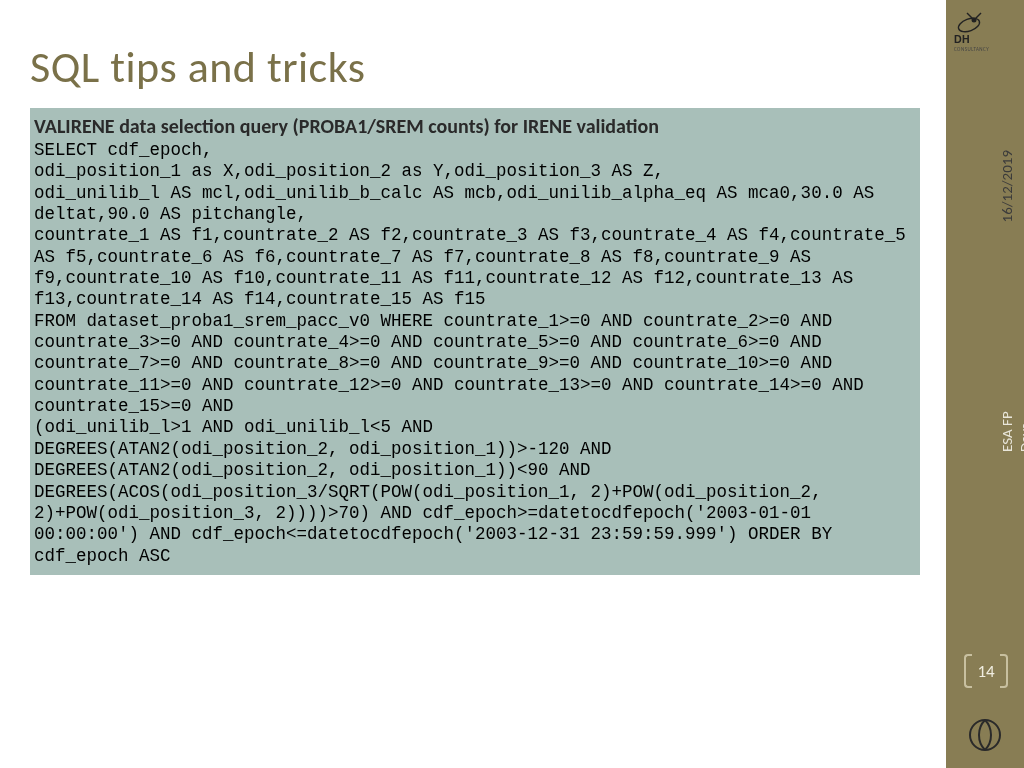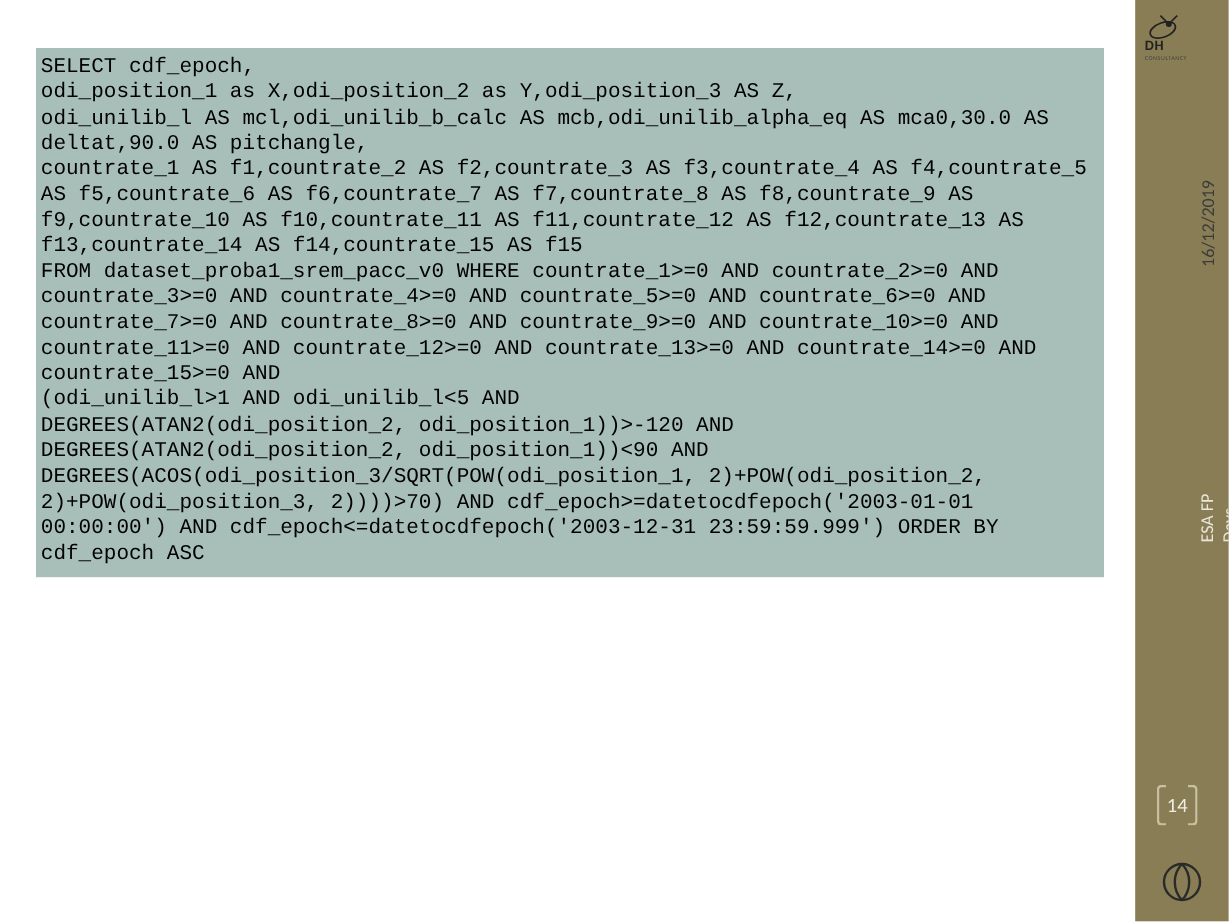--- a/index.html
+++ b/index.html
@@ -94,21 +94,21 @@
     right: 26px;
     transform: rotate(-90deg);
     transform-origin: right top;
     color: #e9e6da;
     font-size: 15px;
   }
   .pageno-wrap {
     position: absolute;
     bottom: 80px;
     left: 18px;
-    width: 34px;
+    width: 44px;
     height: 34px;
     display: flex;
     align-items: center;
     justify-content: center;
   }
   .bracket-l, .bracket-r {
     position: absolute;
     width: 8px;
     height: 34px;
     border: 2px solid #c8c0a0;
@@ -126,21 +126,23 @@
     width: 34px;
     height: 34px;
   }
 </style>
 </head>
 <body>
 
 <div class="slide">
 
   <div class="main">
+    <h1 class="title">SQL tips and tricks</h1>
     <div class="code-block">
+      <div class="subtitle">VALIRENE data selection query (PROBA1/SREM counts) for IRENE validation</div>
       <div class="code">SELECT cdf_epoch,
 odi_position_1 as X,odi_position_2 as Y,odi_position_3 AS Z,
 odi_unilib_l AS mcl,odi_unilib_b_calc AS mcb,odi_unilib_alpha_eq AS mca0,30.0 AS deltat,90.0 AS pitchangle,
 countrate_1 AS f1,countrate_2 AS f2,countrate_3 AS f3,countrate_4 AS f4,countrate_5 AS f5,countrate_6 AS f6,countrate_7 AS f7,countrate_8 AS f8,countrate_9 AS f9,countrate_10 AS f10,countrate_11 AS f11,countrate_12 AS f12,countrate_13 AS f13,countrate_14 AS f14,countrate_15 AS f15
 FROM dataset_proba1_srem_pacc_v0 WHERE countrate_1&gt;=0 AND countrate_2&gt;=0 AND countrate_3&gt;=0 AND countrate_4&gt;=0 AND countrate_5&gt;=0 AND countrate_6&gt;=0 AND countrate_7&gt;=0 AND countrate_8&gt;=0 AND countrate_9&gt;=0 AND countrate_10&gt;=0 AND countrate_11&gt;=0 AND countrate_12&gt;=0 AND countrate_13&gt;=0 AND countrate_14&gt;=0 AND countrate_15&gt;=0 AND
 (odi_unilib_l&gt;1 AND odi_unilib_l&lt;5 AND
 DEGREES(ATAN2(odi_position_2, odi_position_1))&gt;-120 AND
 DEGREES(ATAN2(odi_position_2, odi_position_1))&lt;90 AND
 DEGREES(ACOS(odi_position_3/SQRT(POW(odi_position_1, 2)+POW(odi_position_2, 2)+POW(odi_position_3, 2))))&gt;70) AND cdf_epoch&gt;=datetocdfepoch('2003-01-01 00:00:00') AND cdf_epoch&lt;=datetocdfepoch('2003-12-31 23:59:59.999') ORDER BY cdf_epoch ASC</div>
     </div>

